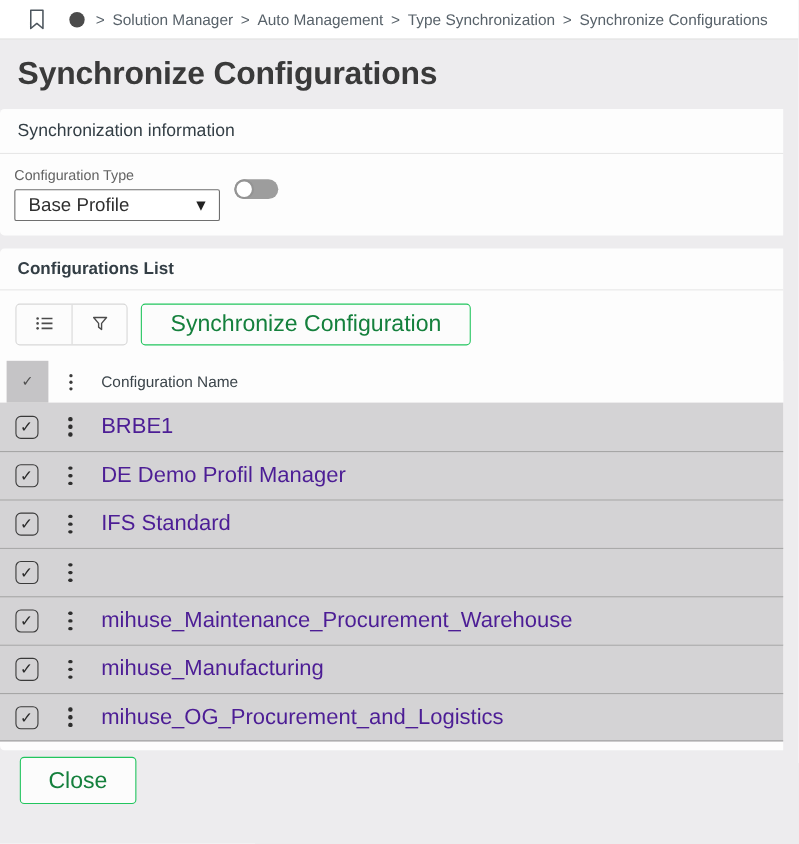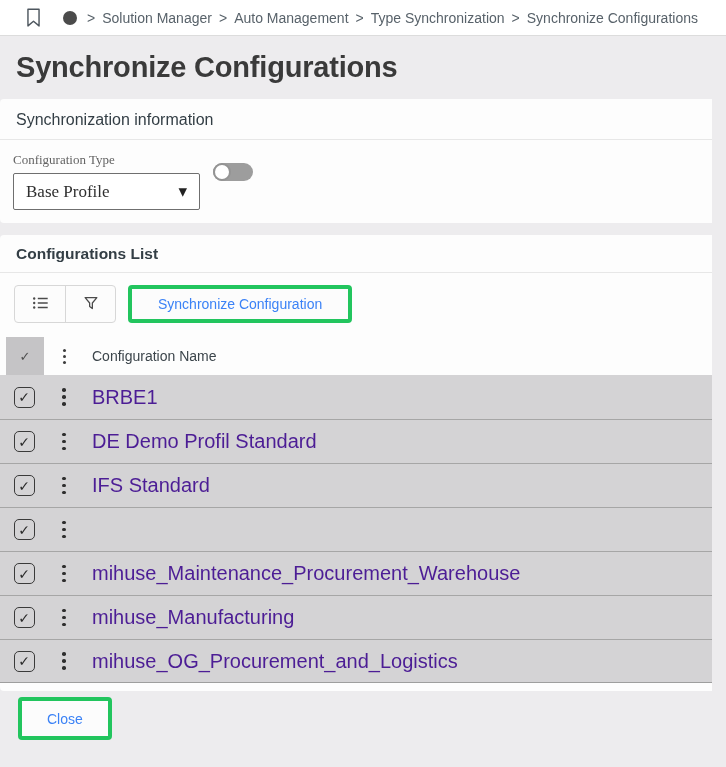--- a/index.html
+++ b/index.html
@@ -28,24 +28,24 @@
     border-radius:4px 0 0 4px;
   }
   .card1 { margin-top:15px; }
   .card2 { margin-top:12px; padding-bottom:8px; }
   .card-header {
     padding:11px 16px 9px 16px; border-bottom:1px solid #e7e7e7;
     font-size:16px; color:#333e45; line-height:20px;
   }
   .card2 .card-header { font-weight:700; font-size:15.5px; padding:9px 16px 8px 16px; }
   
-  .sync-content { display:flex; padding:12px 16px 13px 13px; gap:13px;font-family:Liberation Serif, serif; }
+  .sync-content { display:flex; padding:12px 16px 13px 13px; gap:13px; }
   .field-label { font-size:13px; color:#636363; margin-bottom:5px; }
   .select-box {
-    width:187px; height:37px; background:#fff; border:1px solid #6f6f6f; border-radius:2px;
+    width:187px; height:29px; background:#fff; border:1px solid #6f6f6f; border-radius:2px;
     display:flex; align-items:center; justify-content:space-between;
     padding:0 12px; cursor:pointer;
   }
   .select-value { font-size:17px; color:#2f2f2f; }
   .select-caret { font-size:17px; color:#222; line-height:1; }
   .toggle-group { padding-top:0; }
   .toggle {
     width:40px; height:18px; border-radius:9px; background:#9d9d9d;
     position:relative; margin-top:11px; cursor:pointer;
   }
@@ -57,22 +57,22 @@
   .toolbar { display:flex; padding:12px 14px 14px 14px; }
   .icon-group {
     display:flex; background:#fcfcfc; border:1px solid #d7d7d7; border-radius:4px; overflow:hidden;
   }
   .icon-btn {
     width:50px; height:36px; display:flex; align-items:center; justify-content:center;
     background:transparent; border:none; cursor:pointer;
   }
   .icon-btn + .icon-btn { border-left:1px solid #d7d7d7; }
   .btn {
-    height:38px; background:#fcfcfc; border:4px solid #22c55e; border-radius:4px;
-    font-family:inherit; font-size:14px; color:#3b82f6; cursor:pointer; padding:0 26px;
+    height:38px; background:#fcfcfc; border:1px solid #22c55e; border-radius:4px;
+    font-family:inherit; font-size:21px; color:#15803d; cursor:pointer; padding:0 26px;
   }
   .sync-btn { margin-left:12px; }
   
   .thead { height:38px; display:flex; align-items:stretch; background:#fdfdfd; padding-left:6px; }
   .select-all-cell {
     width:38px; background:#c5c4c6; display:flex; align-items:center; justify-content:center;
     color:#4f4f4f; font-size:13px; cursor:pointer;
   }
   .col-kebab { width:40px; display:flex; align-items:center; justify-content:center; }
   .col-name { display:flex; align-items:center; font-size:14px; color:#3c454b; padding-left:8px; }
@@ -205,21 +205,21 @@
       <div class="cb-cell">
           <span class="checkbox">
             <span>✓</span>
           </span>
         </div>
       <div class="col-kebab">
           <span class="kebab">
             <span class="dots"></span>
           </span>
         </div>
-      <div class="row-name">DE Demo Profil Standard</div>
+      <div class="row-name">DE Demo Profil Manager</div>
     </div>
     <div class="trow">
       <div class="cb-cell">
           <span class="checkbox">
             <span>✓</span>
           </span>
         </div>
       <div class="col-kebab">
           <span class="kebab">
             <span class="dots"></span>

